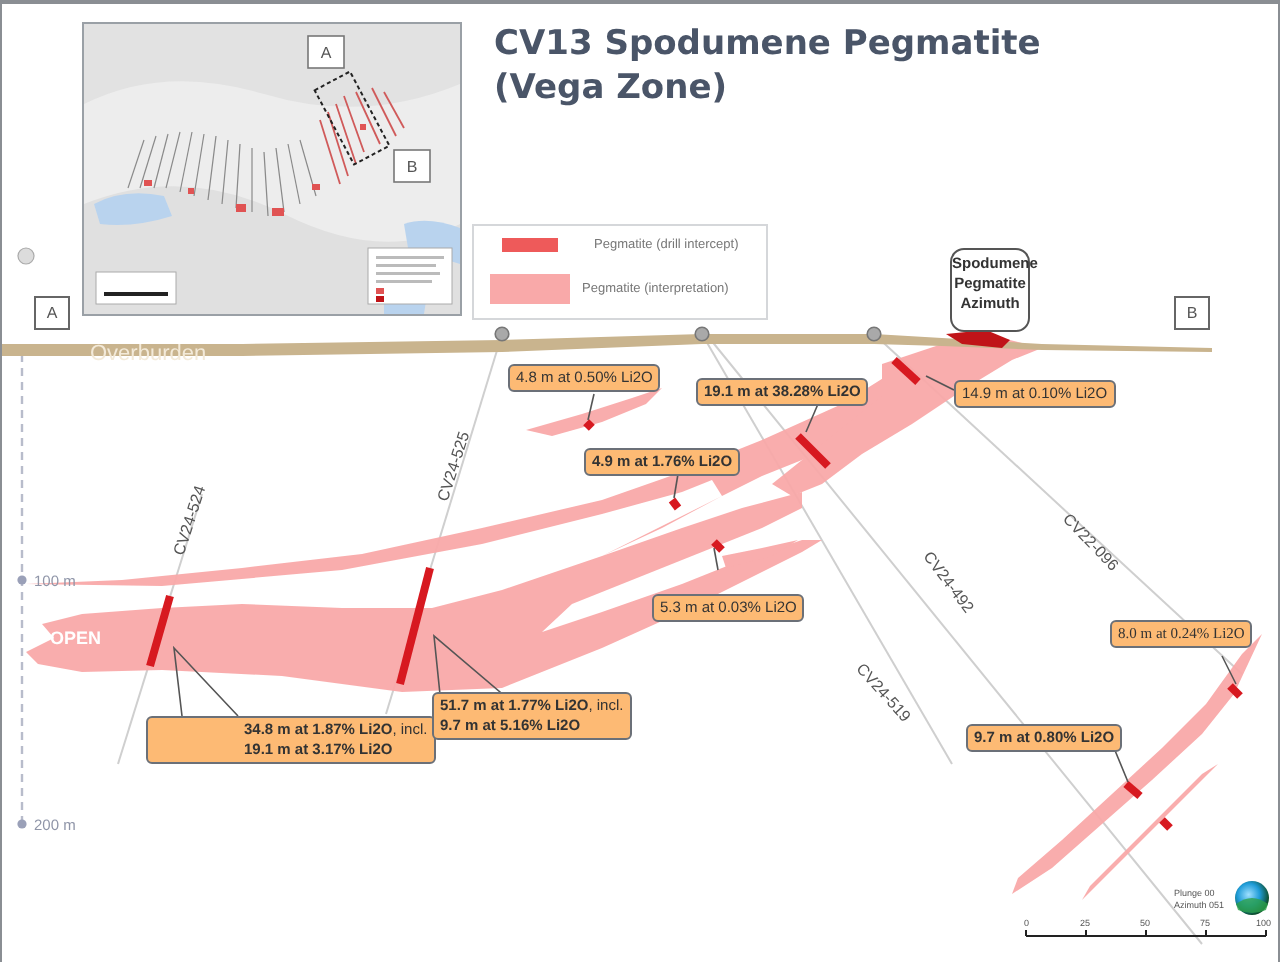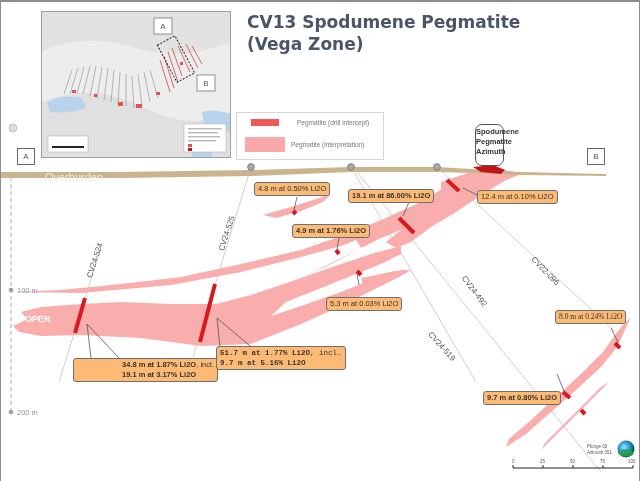--- a/index.html
+++ b/index.html
@@ -9,21 +9,21 @@
   .inset { position:absolute; left:40px; top:9px; width:188px; height:145px; border:1px solid #9aa0a6; background:#f3f3f3; overflow:hidden; }
   .legend { position:absolute; left:235px; top:110px; width:146px; height:46px; border:1px solid #d5d7da; background:#fff; }
   .legend .row { position:absolute; left:6px; display:flex; align-items:center; }
   .legend .sw1 { width:28px; height:7px; background:#ee5a5a; margin:0 18px 0 8px; }
   .legend .sw2 { width:40px; height:15px; background:#f9a9a9; margin:0 6px 0 2px; }
   .legend .lbl { font-size:6.5px; color:#777; white-space:nowrap; }
   svg.main { position:absolute; left:0; top:0; }
   .callout { position:absolute; background:#fdba74; border:1px solid #6b7078; border-radius:3px; font-size:7.5px; color:#333; padding:1px 3px; line-height:10px; white-space:nowrap; }
   .callout b { font-weight:bold; }
   .boxlbl { position:absolute; width:16px; height:15px; border:1px solid #666; background:#fff; font-size:8px; color:#555; text-align:center; line-height:15px; }
-  .outcrop { position:absolute; left:474px; top:122px; width:29px; height:42px; border:1px solid #555; border-radius:7px; background:#fff; font-size:7.5px; font-weight:bold; color:#333; text-align:center; line-height:10px; padding-top:2px; box-sizing:border-box; }
+  .outcrop { position:absolute; left:474px; top:122px; width:40px; height:42px; border:1px solid #555; border-radius:7px; background:#fff; font-size:7.5px; font-weight:bold; color:#333; text-align:center; line-height:10px; padding-top:2px; box-sizing:border-box; }
   .hole-lbl { position:absolute; font-size:8px; color:#555; white-space:nowrap; transform-origin:left top; }
   .depth { position:absolute; font-size:7.5px; color:#8f95a8; }
   .overburden { position:absolute; left:44px; top:169px; font-size:11px; color:#f3ead9; }
   .open { position:absolute; left:24px; top:312px; font-size:9px; font-weight:bold; color:#fff; }
   .compass-txt { position:absolute; left:586px; top:442px; font-size:4.5px; color:#555; line-height:6px; }
   .scale-txt { position:absolute; font-size:4.5px; color:#555; }
 </style>
 </head>
 <body>
 
@@ -205,34 +205,34 @@
   <div class="depth" style="left:16px; top:284px;">100 m</div>
   <div class="depth" style="left:16px; top:406px;">200 m</div>
 
   <div class="hole-lbl" style="left:84px; top:274px; transform:rotate(-72deg);">CV24-524</div>
   <div class="hole-lbl" style="left:216px; top:247px; transform:rotate(-72deg);">CV24-525</div>
   <div class="hole-lbl" style="left:432px; top:328px; transform:rotate(48deg);">CV24-519</div>
   <div class="hole-lbl" style="left:466px; top:272px; transform:rotate(53deg);">CV24-492</div>
   <div class="hole-lbl" style="left:535px; top:253px; transform:rotate(46deg);">CV22-096</div>
 
   <div class="callout" style="left:253px; top:180px;"><span>4.8 m at 0.50% Li2O</span></div>
-  <div class="callout" style="left:347px; top:187px;"><b>19.1 m at 86.00% Li2O</b></div>
-  <div class="callout" style="left:476px; top:188px;"><span>12.4 m at 0.10% Li2O</span></div>
+  <div class="callout" style="left:347px; top:187px;"><b>19.1 m at 38.28% Li2O</b></div>
+  <div class="callout" style="left:476px; top:188px;"><span>14.9 m at 0.10% Li2O</span></div>
   <div class="callout" style="left:291px; top:222px;"><b>4.9 m at 1.76% Li2O</b></div>
   <div class="callout" style="left:325px; top:295px;"><span>5.3 m at 0.03% Li2O</span></div>
   <div class="callout" style="left:72px; top:356px;padding-left:48px;">
     <div><b>34.8 m at 1.87% Li2O</b><span>, incl.</span></div>
     <div><b>19.1 m at 3.17% Li2O</b></div>
   </div>
-  <div class="callout" style="left:215px; top:344px;font-family:Liberation Mono, monospace;">
+  <div class="callout" style="left:215px; top:344px;">
     <div><b>51.7 m at 1.77% Li2O</b><span>, incl.</span></div>
     <div><b>9.7 m at 5.16% Li2O</b></div>
   </div>
   <div class="callout" style="left:554px; top:308px;font-family:Liberation Serif, serif;"><span>8.0 m at 0.24% Li2O</span></div>
-  <div class="callout" style="left:482px; top:360px;margin-top:29px;"><b>9.7 m at 0.80% Li2O</b></div>
+  <div class="callout" style="left:482px; top:360px;"><b>9.7 m at 0.80% Li2O</b></div>
 
   <div class="compass-txt">
     <div>Plunge 00</div>
     <div>Azimuth 051</div>
   </div>
   <div class="scale-txt" style="left:511px; top:457px;">0</div>
   <div class="scale-txt" style="left:539px; top:457px;">25</div>
   <div class="scale-txt" style="left:569px; top:457px;">50</div>
   <div class="scale-txt" style="left:599px; top:457px;">75</div>
   <div class="scale-txt" style="left:627px; top:457px;">100</div>

